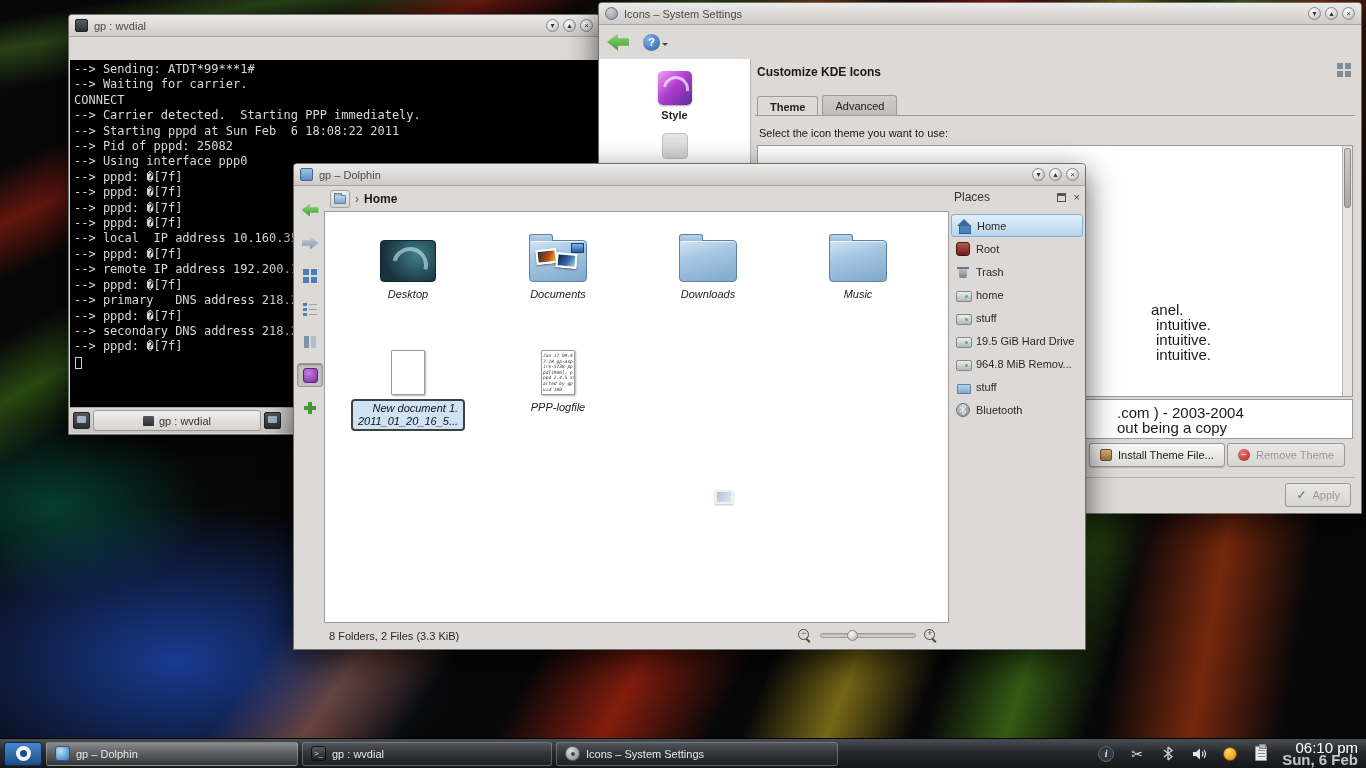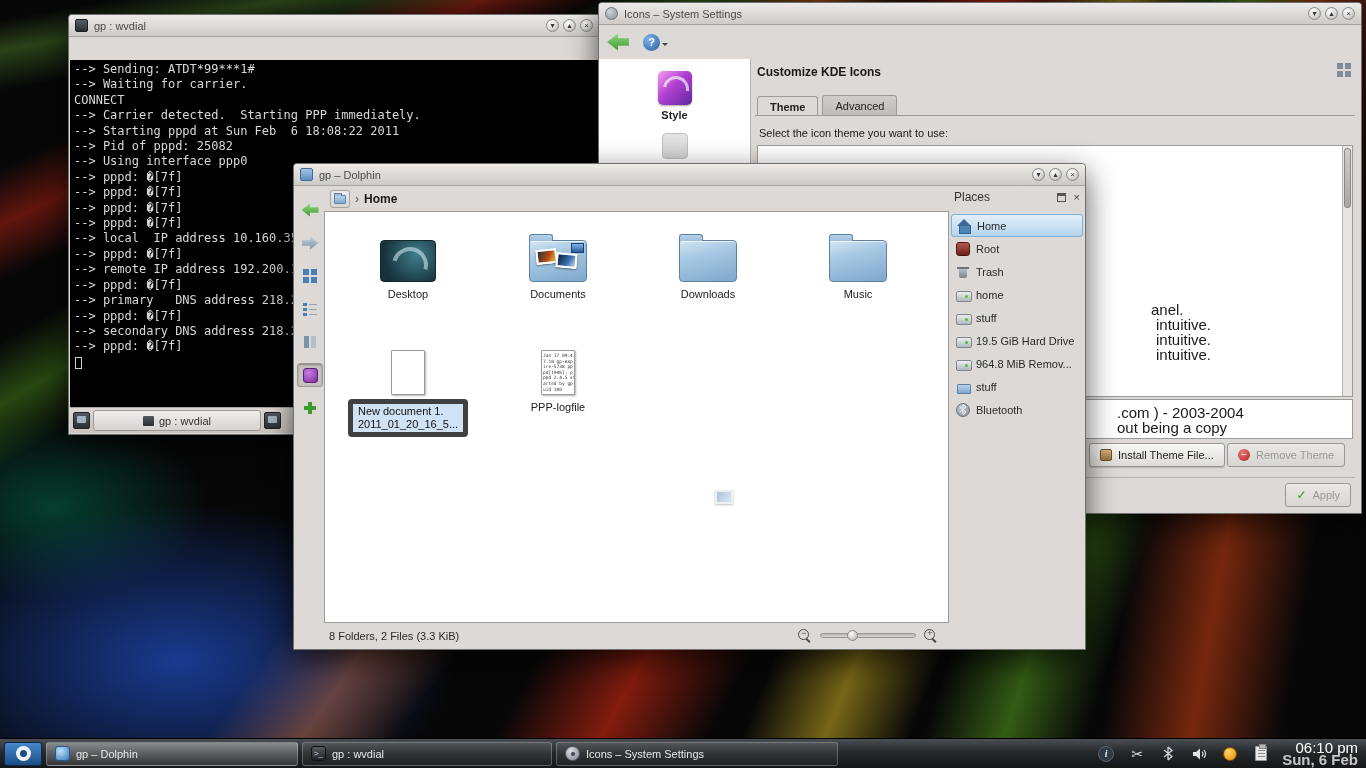--- a/index.html
+++ b/index.html
@@ -135,21 +135,21 @@
   .ic-cols{width:14px;height:14px;background:
     linear-gradient(#7e93a6,#7e93a6) 1px 1px/5px 12px no-repeat,
     linear-gradient(#aebecb,#aebecb) 8px 1px/5px 12px no-repeat;}
   .ic-preview{width:15px;height:15px;border-radius:3px;border:1px solid #5c2277;
     background:radial-gradient(circle at 35% 30%,#c77fe0,#7b2e9e);}
   .ic-plus{width:14px;height:14px;background:
     linear-gradient(#3f9a2f,#3f9a2f) 5px 1px/4px 12px no-repeat,
     linear-gradient(#3f9a2f,#3f9a2f) 1px 5px/12px 4px no-repeat;}
 
   .dolphin-view{position:absolute;left:30px;top:47px;width:625px;bottom:26px;background:#fff;border:1px solid #9b9b9b;overflow:hidden;}
-  .fgrid{display:grid;grid-template-columns:repeat(4,150px);grid-auto-rows:113px;padding:6px 0 0 8px;}
+  .fgrid{display:grid;grid-template-columns:repeat(4,150px);grid-auto-rows:113px;padding:6px 0 0 8px;font-style:italic;}
   .fitem{display:flex;flex-direction:column;align-items:center;}
   .iwrap{height:64px;display:flex;align-items:flex-end;justify-content:center;}
   .flabel{margin-top:6px;font-size:11px;color:#222;text-align:center;}
   .oxy-folder{position:relative;width:58px;height:42px;border-radius:2px 4px 4px 4px;
     background:linear-gradient(165deg,#d3e5f3 0%,#a8c9e4 35%,#7fa8cc 100%);
     border:1px solid #5b82a4;box-shadow:inset 0 1px 0 rgba(255,255,255,.7);}
   .oxy-folder::before{content:"";position:absolute;top:-7px;left:-1px;width:22px;height:6px;
     background:linear-gradient(#b9d2e8,#9dbfdc);border:1px solid #5b82a4;border-bottom:none;border-radius:3px 3px 0 0;}
   .desktop-icon{width:56px;height:42px;border-radius:4px;border:1px solid #12262e;position:relative;overflow:hidden;
     background:radial-gradient(circle at 65% 35%,#3e7d8a,#17323c 75%);}
@@ -157,22 +157,22 @@
     border:4px solid rgba(220,240,248,.55);border-left-color:transparent;border-bottom-color:transparent;transform:rotate(-30deg);}
   .thumb{position:absolute;width:21px;height:15px;border:2px solid #fff;box-shadow:0 1px 2px rgba(0,0,0,.45);}
   .thumb.t1{left:6px;top:8px;transform:rotate(-6deg);background:linear-gradient(120deg,#23313f,#b84a12 60%,#e8c23a);}
   .thumb.t2{left:26px;top:12px;transform:rotate(5deg);background:linear-gradient(120deg,#0c1d3a,#3a6fb0 60%,#bcd2ea);}
   .thumb.p1{left:6px;top:8px;transform:rotate(-6deg);background:linear-gradient(120deg,#05070d,#23406b 55%,#7c4a9e);}
   .thumb.p2{left:26px;top:12px;transform:rotate(5deg);background:linear-gradient(120deg,#020409,#1c4f46 55%,#c5cede);}
   .badge{position:absolute;right:2px;top:2px;width:13px;height:10px;background:linear-gradient(#7db4e8,#2a5c9c);border:1px solid #1d4270;}
   .page-icon{width:34px;height:45px;background:#fff;border:1px solid #9a9a9a;border-radius:1px;
     box-shadow:1px 1px 2px rgba(0,0,0,.3);overflow:hidden;}
   .minitext{margin:0;padding:2px 1px;font-family:"DejaVu Sans Mono",monospace;font-size:4.5px;line-height:5.6px;color:#333;white-space:pre;}
-  .sel-label{margin-top:4px;background:#cfe3f5;border:5px solid #404040;border-radius:4px;padding:1px 5px;
-    font-size:11px;line-height:13px;color:#111;text-align:left;}
+  .sel-label{margin-top:4px;background:#cfe3f5;border:2px solid #404040;border-radius:4px;padding:1px 5px;
+    font-size:11px;line-height:13px;color:#111;text-align:right;}
   .ghost-ic{position:absolute;left:390px;top:278px;width:18px;height:14px;border:2px solid #e8eef4;
     background:linear-gradient(120deg,#9fb9d6,#d7e4f0);opacity:.85;box-shadow:0 1px 2px rgba(0,0,0,.3);}
 
   .places-panel{position:absolute;left:657px;top:50px;width:132px;bottom:28px;}
   .place-row{height:23px;display:flex;align-items:center;gap:6px;padding:0 5px;font-size:11px;color:#2a2a2a;}
   .place-row.selected{background:linear-gradient(#e3f0fa,#b5d4ec);border:1px solid #7fb0d8;border-radius:3px;}
   .picon{width:14px;height:14px;position:relative;flex:0 0 14px;}
   .pic-home::before{content:"";position:absolute;left:2px;top:6px;width:10px;height:7px;background:#4f82b2;border:1px solid #33618e;}
   .pic-home::after{content:"";position:absolute;left:0;top:0;border-left:7px solid transparent;border-right:7px solid transparent;border-bottom:7px solid #3a699a;}
   .pic-root{border-radius:3px;background:linear-gradient(#b05a50,#70201a);border:1px solid #4e150f;}

